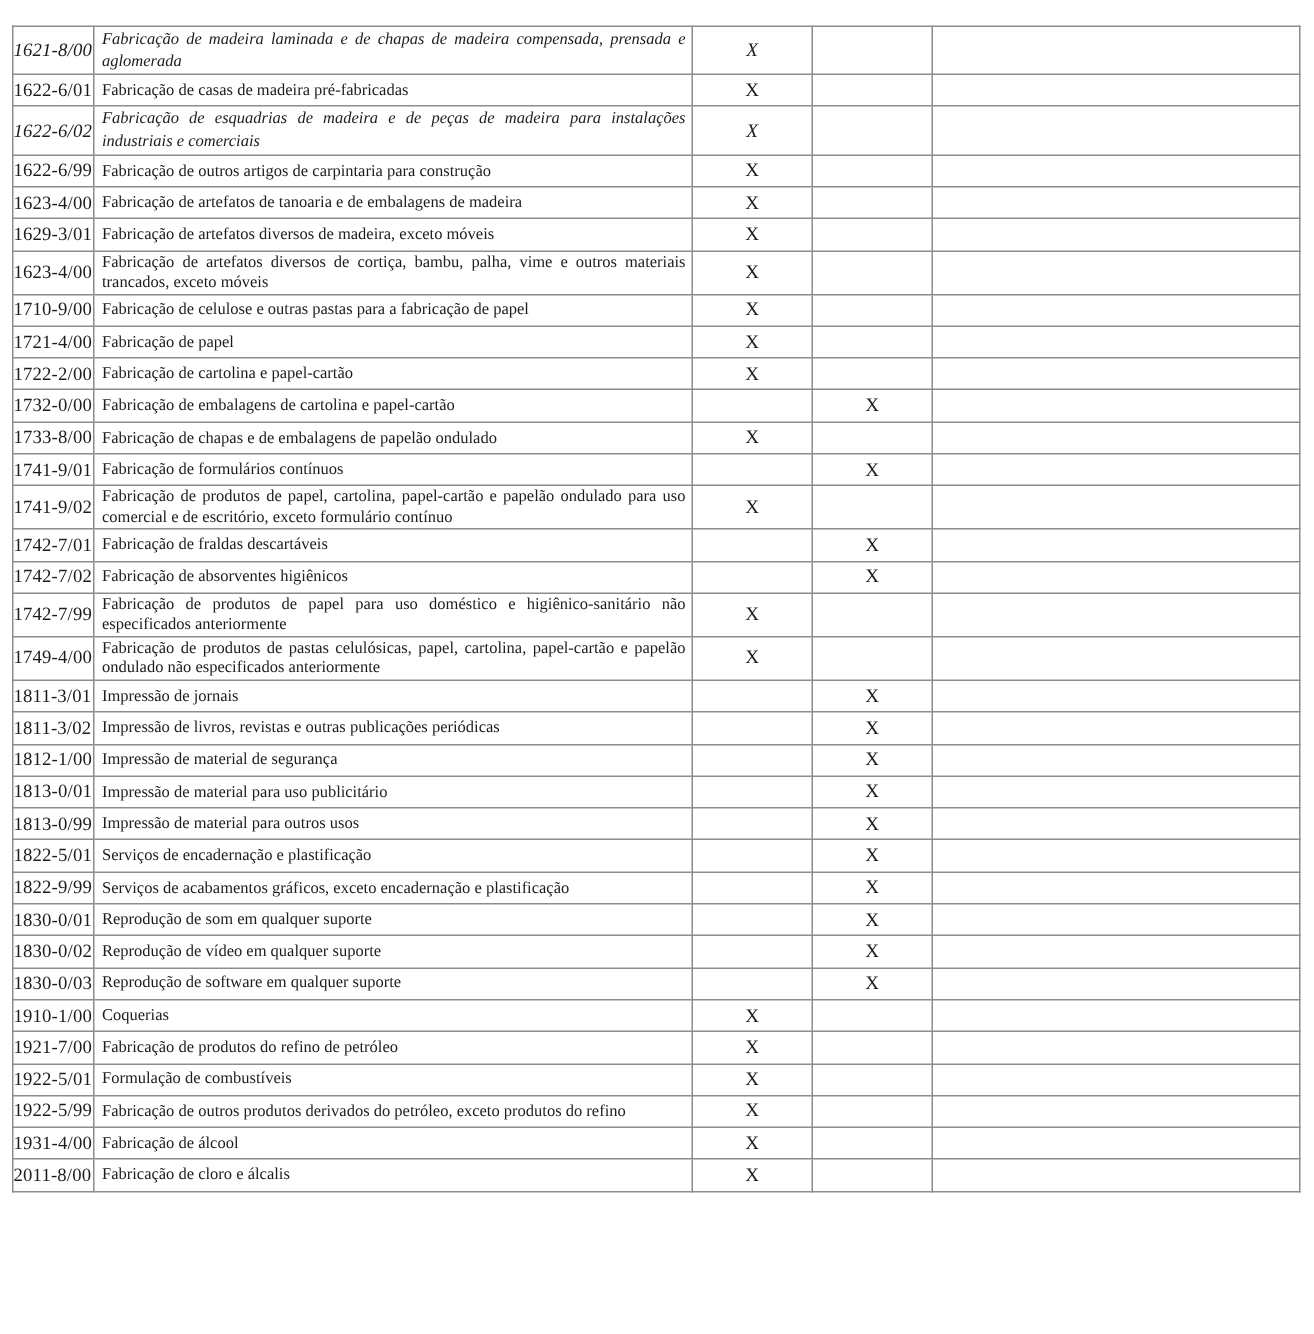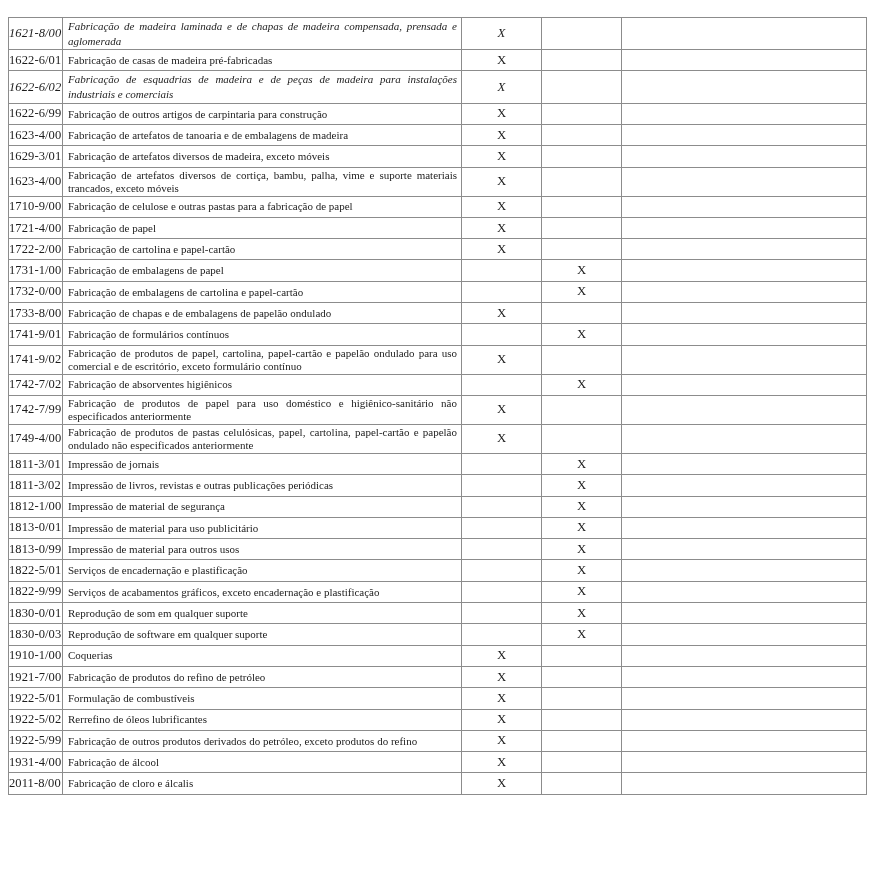--- a/index.html
+++ b/index.html
@@ -122,21 +122,21 @@
           <td class="desc">
             <div class="txt">Fabricação de artefatos diversos de madeira, exceto móveis</div>
           </td>
           <td class="mark">X</td>
           <td class="mark"></td>
           <td class="last"></td>
         </tr>
         <tr class="row-2c">
           <td class="code">1623-4/00</td>
           <td class="desc">
-            <div class="txt">Fabricação de artefatos diversos de cortiça, bambu, palha, vime e suporte materiais trancados, exceto móveis</div>
+            <div class="txt">Fabricação de artefatos diversos de cortiça, bambu, palha, vime e outros materiais trancados, exceto móveis</div>
           </td>
           <td class="mark">X</td>
           <td class="mark"></td>
           <td class="last"></td>
         </tr>
         <tr class="row-1">
           <td class="code">1710-9/00</td>
           <td class="desc">
             <div class="txt">Fabricação de celulose e outras pastas para a fabricação de papel</div>
           </td>
@@ -153,29 +153,20 @@
           <td class="mark"></td>
           <td class="last"></td>
         </tr>
         <tr class="row-1">
           <td class="code">1722-2/00</td>
           <td class="desc">
             <div class="txt">Fabricação de cartolina e papel-cartão</div>
           </td>
           <td class="mark">X</td>
           <td class="mark"></td>
-          <td class="last"></td>
-        </tr>
-        <tr class="row-1">
-          <td class="code">1731-1/00</td>
-          <td class="desc">
-            <div class="txt">Fabricação de embalagens de papel</div>
-          </td>
-          <td class="mark"></td>
-          <td class="mark">X</td>
           <td class="last"></td>
         </tr>
         <tr class="row-1">
           <td class="code">1732-0/00</td>
           <td class="desc">
             <div class="txt">Fabricação de embalagens de cartolina e papel-cartão</div>
           </td>
           <td class="mark"></td>
           <td class="mark">X</td>
           <td class="last"></td>
@@ -201,20 +192,29 @@
         <tr class="row-2c">
           <td class="code">1741-9/02</td>
           <td class="desc">
             <div class="txt">Fabricação de produtos de papel, cartolina, papel-cartão e papelão ondulado para uso comercial e de escritório, exceto formulário contínuo</div>
           </td>
           <td class="mark">X</td>
           <td class="mark"></td>
           <td class="last"></td>
         </tr>
         <tr class="row-1">
+          <td class="code">1742-7/01</td>
+          <td class="desc">
+            <div class="txt">Fabricação de fraldas descartáveis</div>
+          </td>
+          <td class="mark"></td>
+          <td class="mark">X</td>
+          <td class="last"></td>
+        </tr>
+        <tr class="row-1">
           <td class="code">1742-7/02</td>
           <td class="desc">
             <div class="txt">Fabricação de absorventes higiênicos</div>
           </td>
           <td class="mark"></td>
           <td class="mark">X</td>
           <td class="last"></td>
         </tr>
         <tr class="row-2c">
           <td class="code">1742-7/99</td>
@@ -300,20 +300,29 @@
         <tr class="row-1">
           <td class="code">1830-0/01</td>
           <td class="desc">
             <div class="txt">Reprodução de som em qualquer suporte</div>
           </td>
           <td class="mark"></td>
           <td class="mark">X</td>
           <td class="last"></td>
         </tr>
         <tr class="row-1">
+          <td class="code">1830-0/02</td>
+          <td class="desc">
+            <div class="txt">Reprodução de vídeo em qualquer suporte</div>
+          </td>
+          <td class="mark"></td>
+          <td class="mark">X</td>
+          <td class="last"></td>
+        </tr>
+        <tr class="row-1">
           <td class="code">1830-0/03</td>
           <td class="desc">
             <div class="txt">Reprodução de software em qualquer suporte</div>
           </td>
           <td class="mark"></td>
           <td class="mark">X</td>
           <td class="last"></td>
         </tr>
         <tr class="row-1">
           <td class="code">1910-1/00</td>
@@ -330,29 +339,20 @@
             <div class="txt">Fabricação de produtos do refino de petróleo</div>
           </td>
           <td class="mark">X</td>
           <td class="mark"></td>
           <td class="last"></td>
         </tr>
         <tr class="row-1">
           <td class="code">1922-5/01</td>
           <td class="desc">
             <div class="txt">Formulação de combustíveis</div>
-          </td>
-          <td class="mark">X</td>
-          <td class="mark"></td>
-          <td class="last"></td>
-        </tr>
-        <tr class="row-1">
-          <td class="code">1922-5/02</td>
-          <td class="desc">
-            <div class="txt">Rerrefino de óleos lubrificantes</div>
           </td>
           <td class="mark">X</td>
           <td class="mark"></td>
           <td class="last"></td>
         </tr>
         <tr class="row-1">
           <td class="code">1922-5/99</td>
           <td class="desc">
             <div class="txt">Fabricação de outros produtos derivados do petróleo, exceto produtos do refino</div>
           </td>

